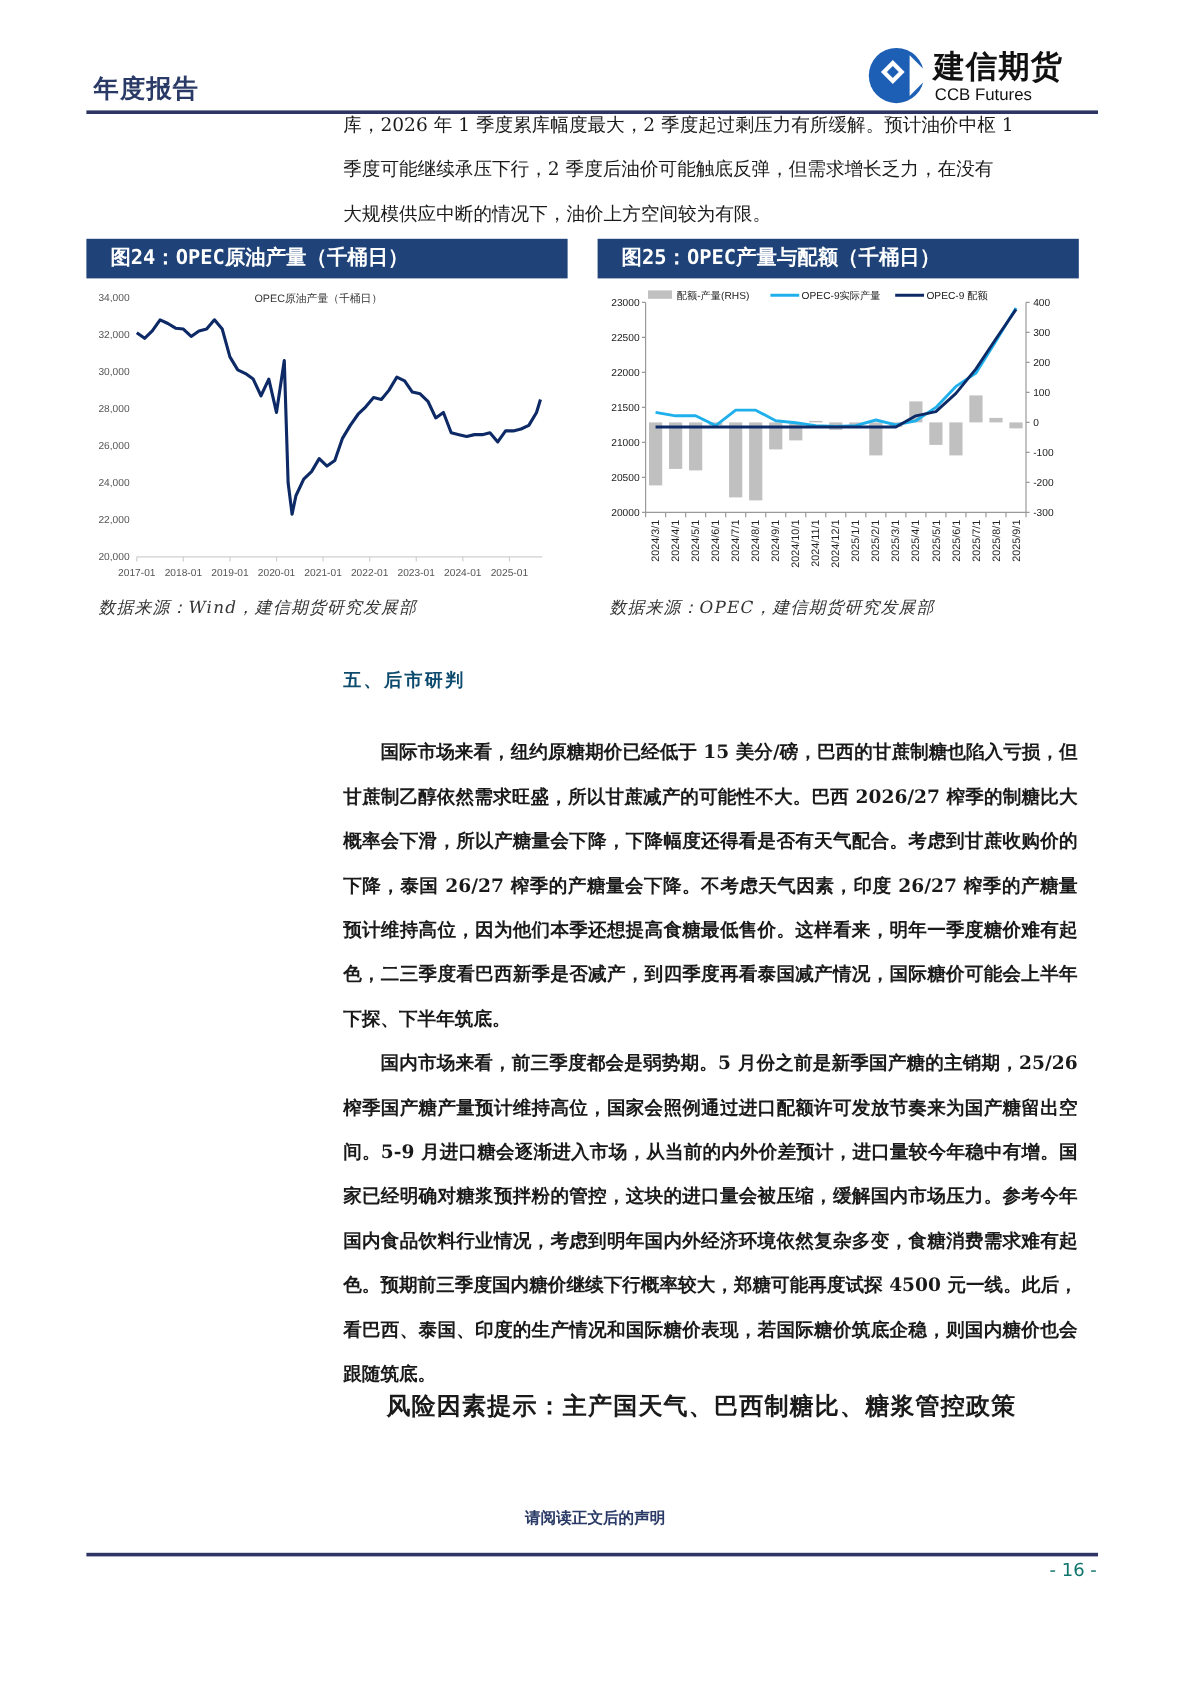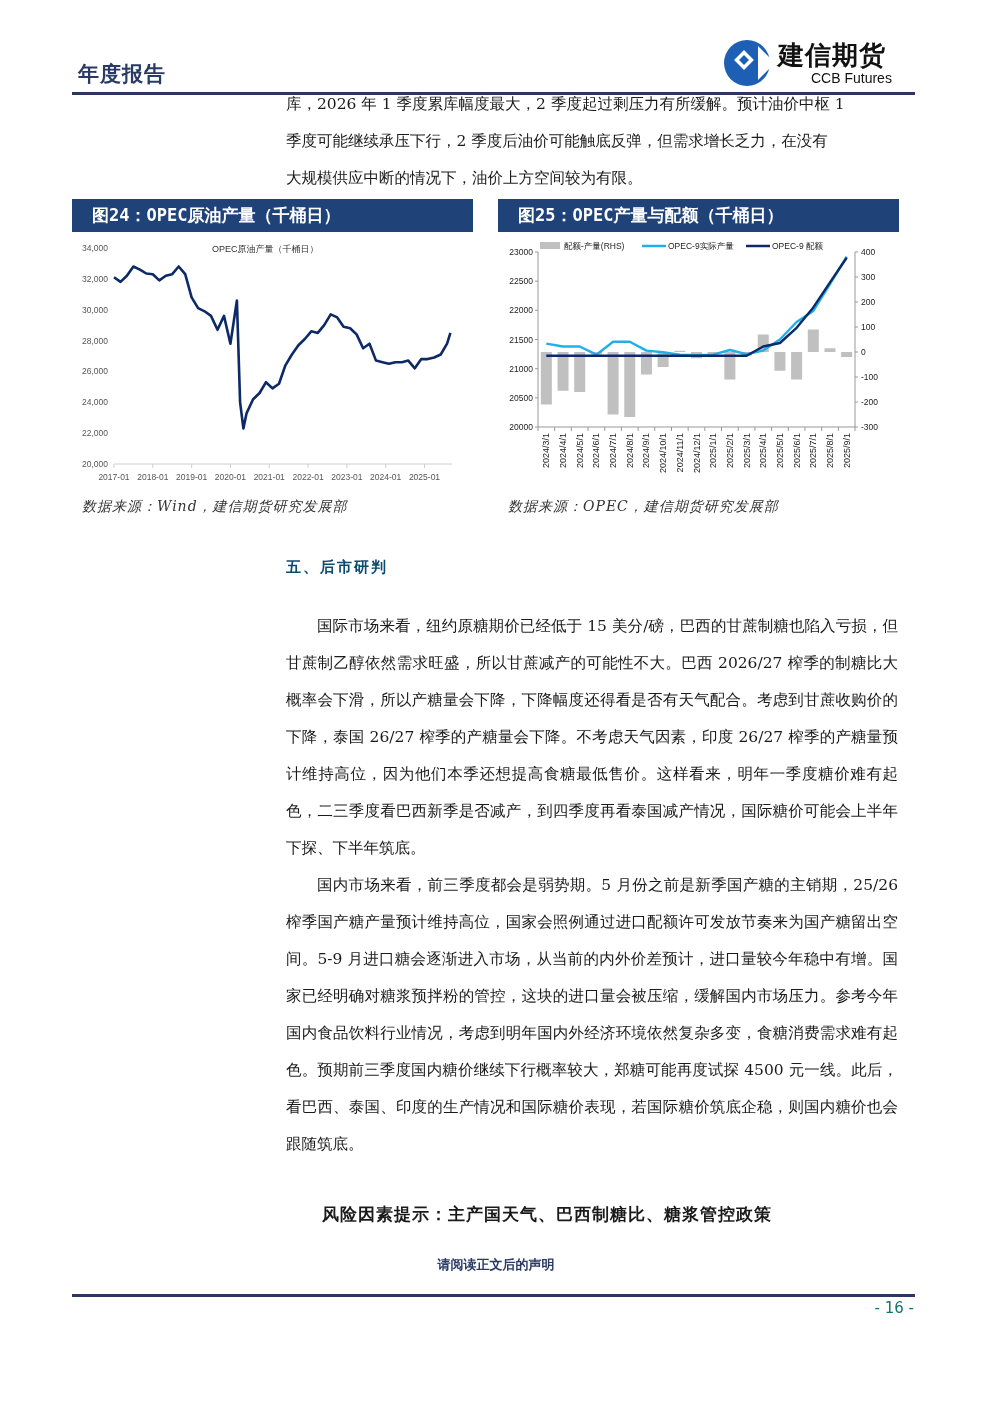--- a/index.html
+++ b/index.html
@@ -2,30 +2,30 @@
 <html><head>
 <meta charset="utf-8">
 <style>
   html, body { margin: 0; padding: 0; background: #ffffff; }
   body { width: 992px; height: 1403px; position: relative; overflow: hidden;
          font-family: "DejaVu Serif", "Liberation Serif", serif; color: #1a1a1a; }
   .abs { position: absolute; }
   .hdr-title { left: 78px; top: 60px; font-size: 21px; font-weight: bold; color: #2a3a66; letter-spacing: 1px; }
   .logo { left: 722px; top: 38px; width: 190px; height: 50px; text-align: center; }
   .logo-cn { position: absolute; left: 56px; top: 0; font-family: "DejaVu Sans", sans-serif; font-weight: bold; font-size: 26px; color: #111; letter-spacing: 1px; }
-  .logo-en { position: absolute; left: 57px; top: 32px; font-family: "Liberation Sans", sans-serif; font-size: 14px; color: #111; margin-left: 32px; }
+  .logo-en { position: absolute; left: 57px; top: 32px; font-family: "Liberation Sans", sans-serif; font-size: 14px; color: #111; }
   .rule-top { left: 72px; top: 92px; width: 843px; height: 3px; background: #2e3563; }
   .para { left: 286px; width: 612px; font-size: 15.5px; line-height: 37px; text-align: justify; }
   .para p { margin: 0; }
-  .indent { text-indent: 2em; }
+  .indent { text-indent: 2em; font-weight: bold; }
   .fig-title { height: 33px; background: #1f4379; color: #fff; font-family: "DejaVu Sans Mono", monospace;
                font-weight: bold; font-size: 17px; line-height: 33px; padding-left: 20px; }
   .source { font-style: italic; font-size: 14px; color: #333; letter-spacing: 1px; }
   .section-title { left: 286px; top: 558px; font-size: 15px; font-weight: bold; color: #0c4a6e; letter-spacing: 2px; }
-  .risk { left: 322px; top: 1158px; font-size: 17px; font-weight: bold; letter-spacing: 1px; margin-top: 45px; }
+  .risk { left: 322px; top: 1158px; font-size: 20px; font-weight: bold; letter-spacing: 1px; }
   .rule-bot { left: 72px; top: 1294px; width: 843px; height: 3px; background: #2e3563; }
   .footer-center { left: 0; width: 992px; top: 1256px; text-align: center; font-size: 13px; font-weight: bold; color: #2a3a66; }
   .page-num { right: 78px; top: 1299px; font-size: 15px; color: #0f766e; font-family: "DejaVu Sans", sans-serif; }
   svg text { font-family: "Liberation Sans", sans-serif; }
 </style>
 </head>
 <body>
 
 <div class="abs hdr-title">年度报告</div>
 <div class="abs logo">

